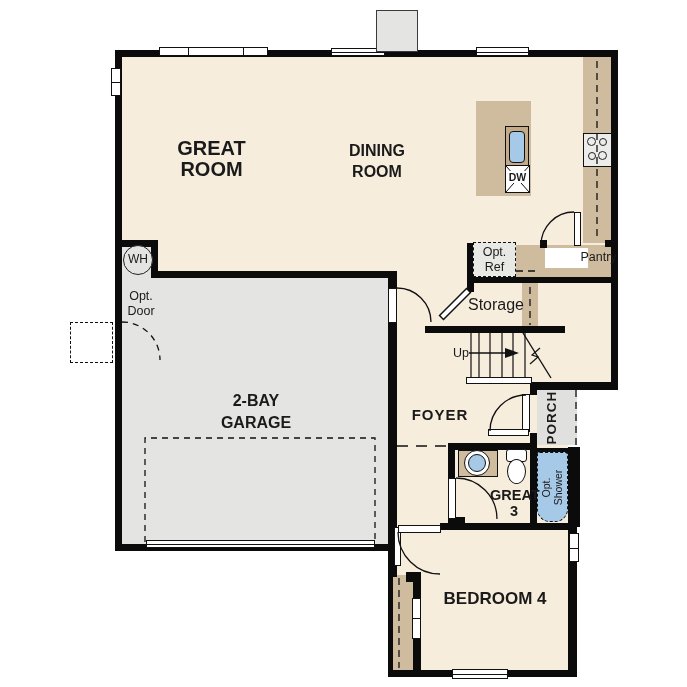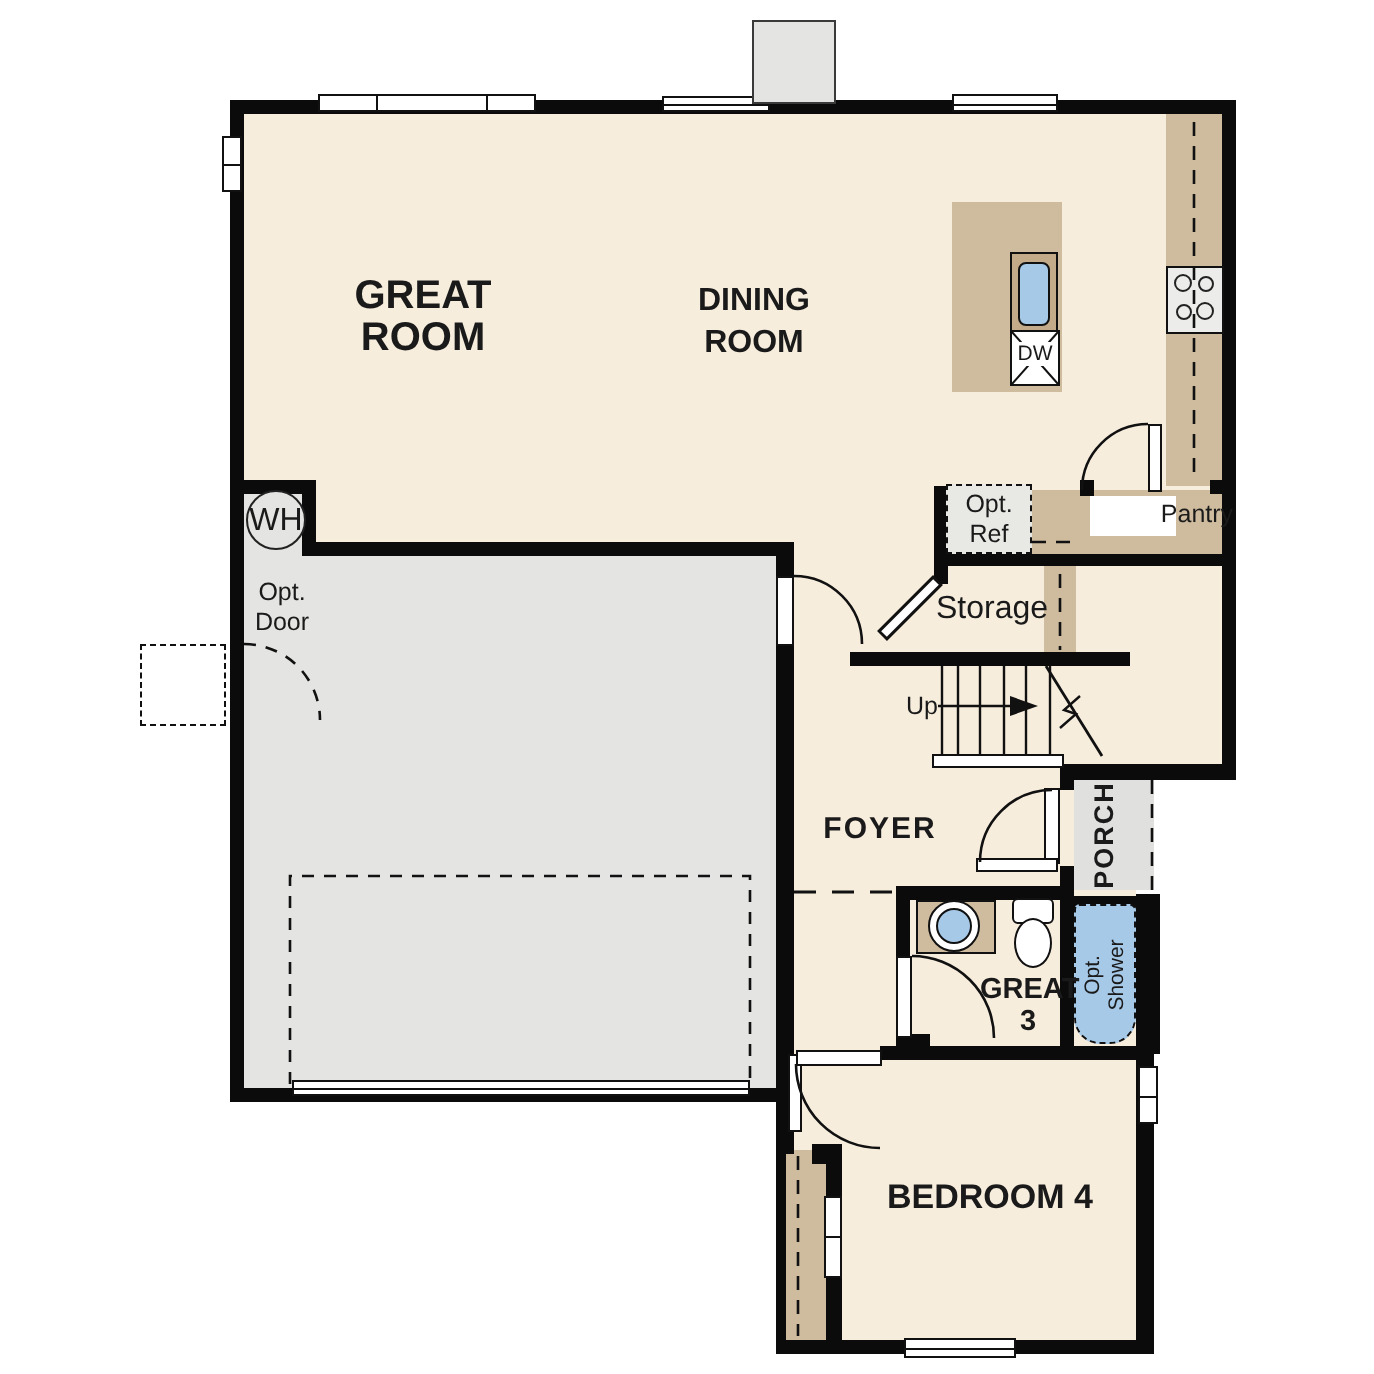--- a/index.html
+++ b/index.html
@@ -163,44 +163,48 @@
   </svg>
 
   <div class="lbl bold" style="left:149px;top:138px;width:125px;font-size:20px;line-height:21px;">
     <div>GREAT</div>
     <div>ROOM</div>
   </div>
   <div class="lbl bold" style="left:317px;top:140px;width:120px;font-size:16px;line-height:21px;">
     <div>DINING</div>
     <div>ROOM</div>
   </div>
-  <div class="lbl" style="left:123px;top:252px;width:30px;font-size:16px;">WH</div>
+  <div class="lbl" style="left:123px;top:252px;width:30px;font-size:12px;">WH</div>
   <div class="lbl" style="left:118px;top:289px;width:46px;font-size:12.5px;line-height:15px;">
     <div>Opt.</div>
     <div>Door</div>
   </div>
   <div class="lbl" style="left:473px;top:245px;width:43px;font-size:12.5px;line-height:15px;">
     <div>Opt.</div>
     <div>Ref</div>
   </div>
   <div class="lbl" style="left:545px;top:250px;width:43px;font-size:12.5px;margin-left:32px;">Pantry</div>
   <div class="lbl" style="left:458px;top:296px;width:76px;font-size:16px;">Storage</div>
   <div class="lbl" style="left:447px;top:346px;width:28px;font-size:12.5px;">Up</div>
+  <div class="lbl bold" style="left:194px;top:390px;width:124px;font-size:16px;line-height:22px;">
+    <div>2-BAY</div>
+    <div>GARAGE</div>
+  </div>
   <div class="lbl bold" style="left:403px;top:406px;width:74px;font-size:15px;letter-spacing:1px;">FOYER</div>
   <div class="abs vert lbl bold" style="left:537px;top:390px;width:29px;height:55px;font-size:13.5px;letter-spacing:1px;">
     <span>PORCH</span>
   </div>
   <div class="lbl bold" style="left:490px;top:487px;width:48px;font-size:14.5px;line-height:16px;">
     <div>GREAT</div>
     <div>3</div>
   </div>
   <div class="abs vert lbl" style="left:537px;top:452px;width:31px;height:70px;font-size:10.5px;line-height:11.5px;">
     <span style="text-align:center;">
       <div>Opt.</div>
       <div>Shower</div>
     </span>
   </div>
   <div class="lbl bold" style="left:410px;top:589px;width:170px;font-size:17px;">BEDROOM 4</div>
-  <div class="lbl" style="left:505px;top:171px;width:25px;font-size:10.5px;">
+  <div class="lbl" style="left:505px;top:171px;width:25px;font-size:10.5px;font-weight:bold;">
     <span style="background:#fff;padding:0 1px;">DW</span>
   </div>
 
 </div>
 
 </body></html>

